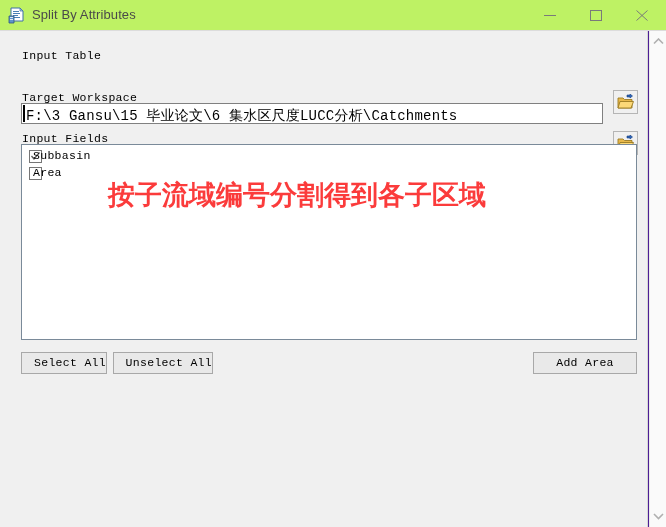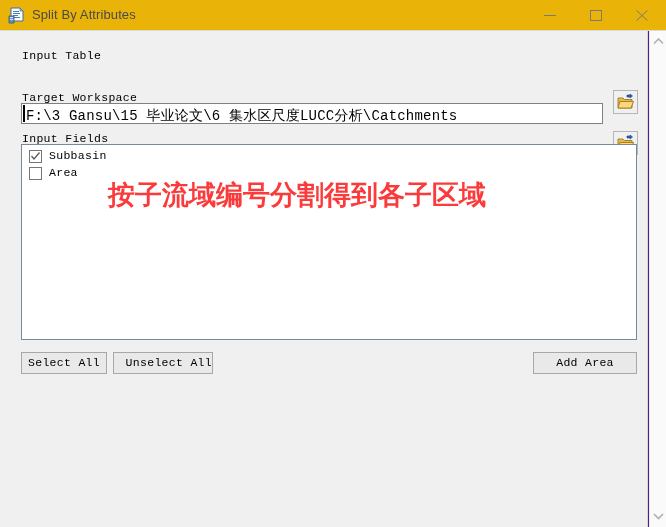--- a/index.html
+++ b/index.html
@@ -22,21 +22,21 @@
     background: #f0f0f0;
     box-sizing: border-box;
   }
 
   
   .titlebar {
     position: absolute;
     left: 0; top: 0;
     width: 666px;
     height: 31px;
-    background: #eab308;
+    background: #bef264;
     border-bottom: 1px solid #dcdcdc;
     box-sizing: border-box;
   }
   .title-icon {
     position: absolute;
     left: 7px; top: 6px;
     width: 19px; height: 19px;
   }
   .title-text {
     position: absolute;
@@ -184,21 +184,21 @@
     position: absolute;
     left: 0; top: 1px;
     width: 13px; height: 13px;
     background: #ffffff;
     border: 1px solid #767676;
     box-sizing: border-box;
   }
   .checkbox svg { position: absolute; left: 1px; top: 1px; }
   .field-name {
     position: absolute;
-    left: 20px; top: 0px;
+    left: 4px; top: 0px;
     font-family: "Liberation Mono", "DejaVu Sans Mono", monospace;
     font-size: 11.5px;
     color: #000000;
     white-space: nowrap;
     letter-spacing: 0.3px;
   }
 
   
   .annotation {
     position: absolute;
@@ -220,21 +220,21 @@
     box-sizing: border-box;
     font-family: "Liberation Mono", "DejaVu Sans Mono", monospace;
     font-size: 11.5px;
     color: #000000;
     letter-spacing: 0.3px;
     text-align: center;
     line-height: 20px;
     cursor: default;
     white-space: nowrap;
   }
-  .btn-select-all   { left: 21px;  top: 321px; width: 86px; }
+  .btn-select-all   { left: 21px;  top: 321px; width: 86px; text-align: right; }
   .btn-unselect-all { left: 113px; top: 321px; width: 100px; text-align: right; }
   .btn-add-field    { left: 533px; top: 321px; width: 104px; }
 
   
   .scrollbar {
     position: absolute;
     left: 649px; top: 0px;
     width: 17px; height: 496px;
     background: #fafafa;
     border-left: 1px solid #ebebeb;

